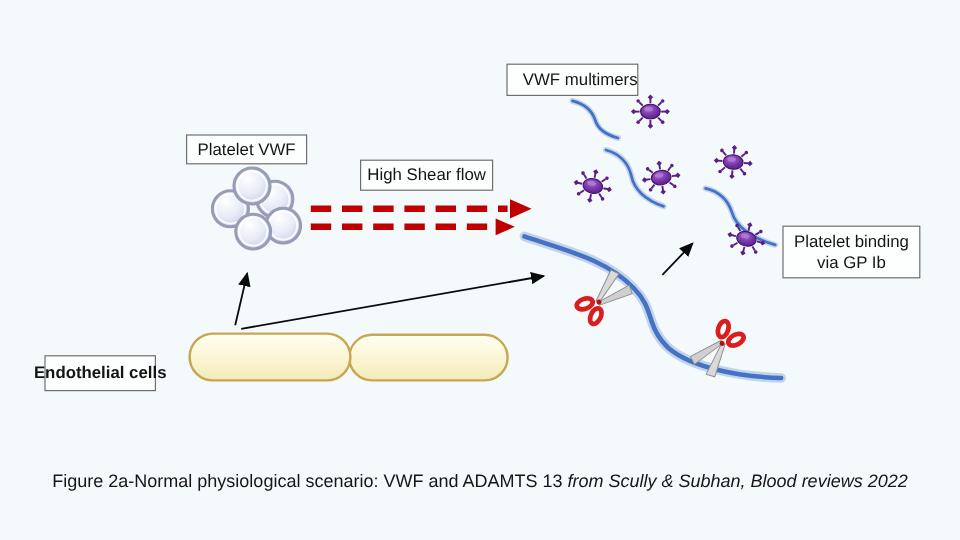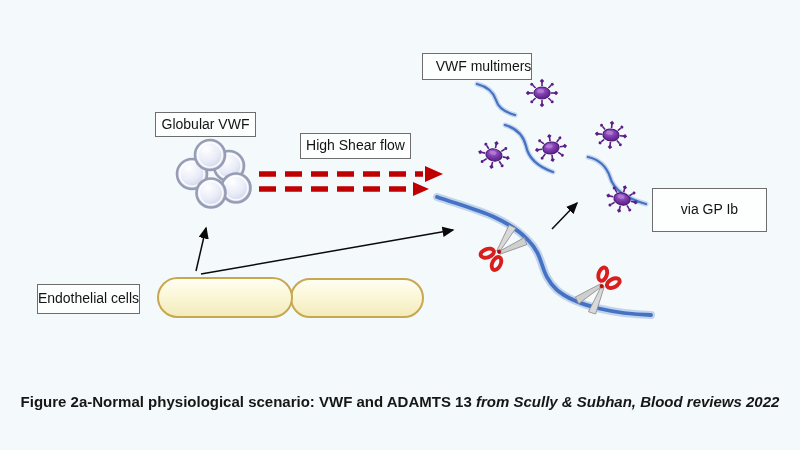--- a/index.html
+++ b/index.html
@@ -31,21 +31,20 @@
     white-space: nowrap;
   }
   .caption {
     position: absolute;
     left: 0;
     top: 393px;
     width: 800px;
     text-align: center;
     font-size: 15px;
     color: #161616;
-    font-weight: bold;
   }
   .caption .cap-italic { font-style: italic; }
 </style>
 </head>
 <body>
 
 <div class="stage">
 
   <svg class="art" width="800" height="450" viewBox="0 0 800 450">
     <defs>
@@ -171,37 +170,38 @@
       <use href="#platelet" transform="translate(622,199) rotate(14)"></use>
     </g>
 
     <g>
       <use href="#scissors" transform="translate(500,251) rotate(48) scale(1.15)"></use>
       <use href="#scissors" transform="translate(601,287) rotate(220) scale(1.15)"></use>
     </g>
   </svg>
 
   <div class="label-box" style="left:155px; top:112px; width:101px; height:25px;">
-    <span>Globular VWF</span>
+    <span>Platelet VWF</span>
   </div>
 
   <div class="label-box" style="left:300px; top:133px; width:111px; height:26px;text-align:center;">
     <span>High Shear flow</span>
   </div>
 
   <div class="label-box" style="left:422px; top:53px; width:110px; height:27px;padding-left:13px;">
     <span>VWF multimers</span>
   </div>
 
   <div class="label-box" style="left:652px; top:188px; width:115px; height:44px;">
+    <span>Platelet binding</span>
     <span>via GP Ib</span>
   </div>
 
 
-  <div class="label-box" style="left:37px; top:284px; width:103px; height:30px;">
+  <div class="label-box" style="left:37px; top:296px; width:93px; height:30px;font-weight:bold;">
     <span>Endothelial cells</span>
   </div>
 
   <div class="caption">
     <span class="cap-normal">Figure 2a-Normal physiological scenario: VWF and ADAMTS 13 </span><span class="cap-italic">from Scully &amp; Subhan, Blood reviews 2022</span>
   </div>
 
 </div>
 
 </body></html>

